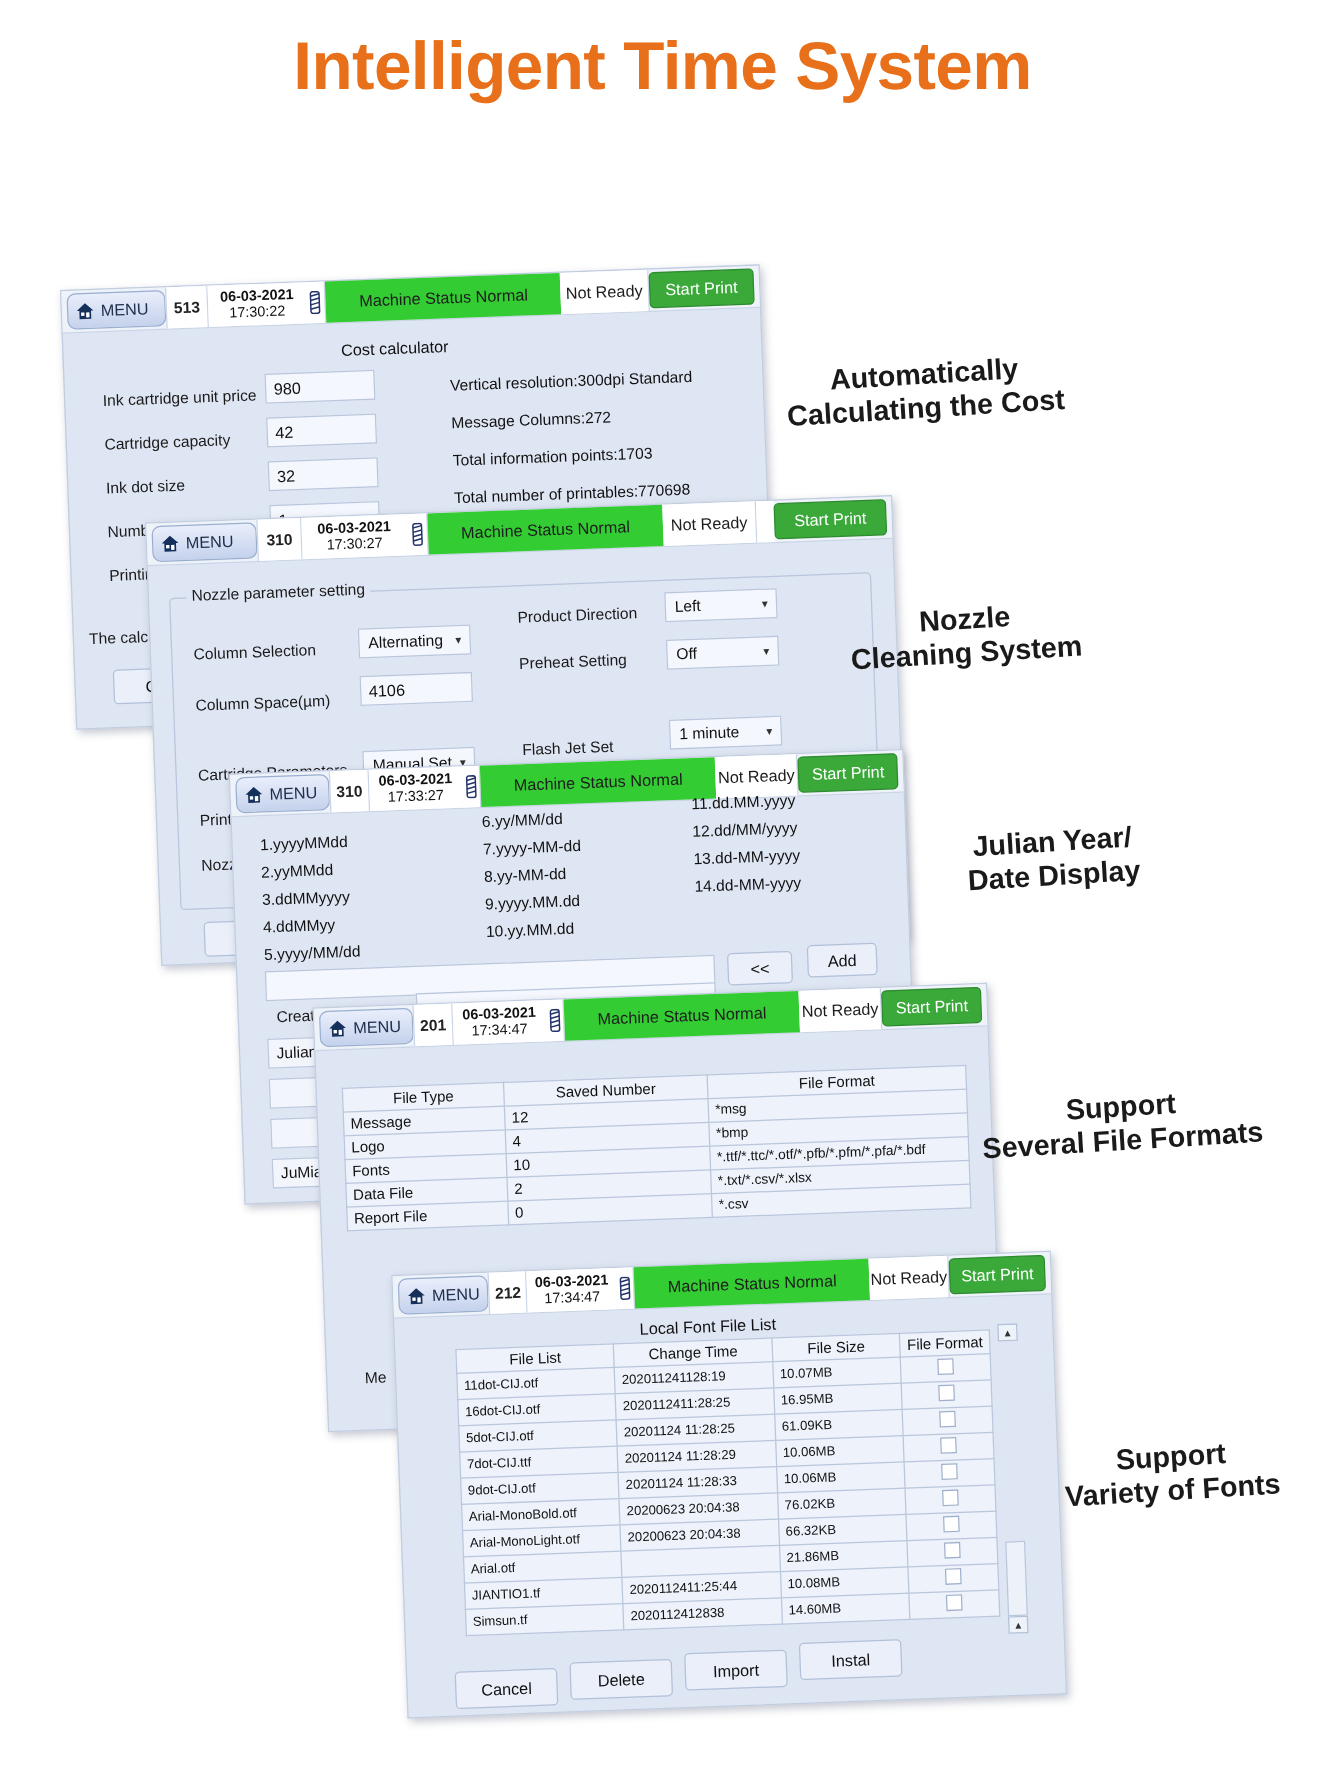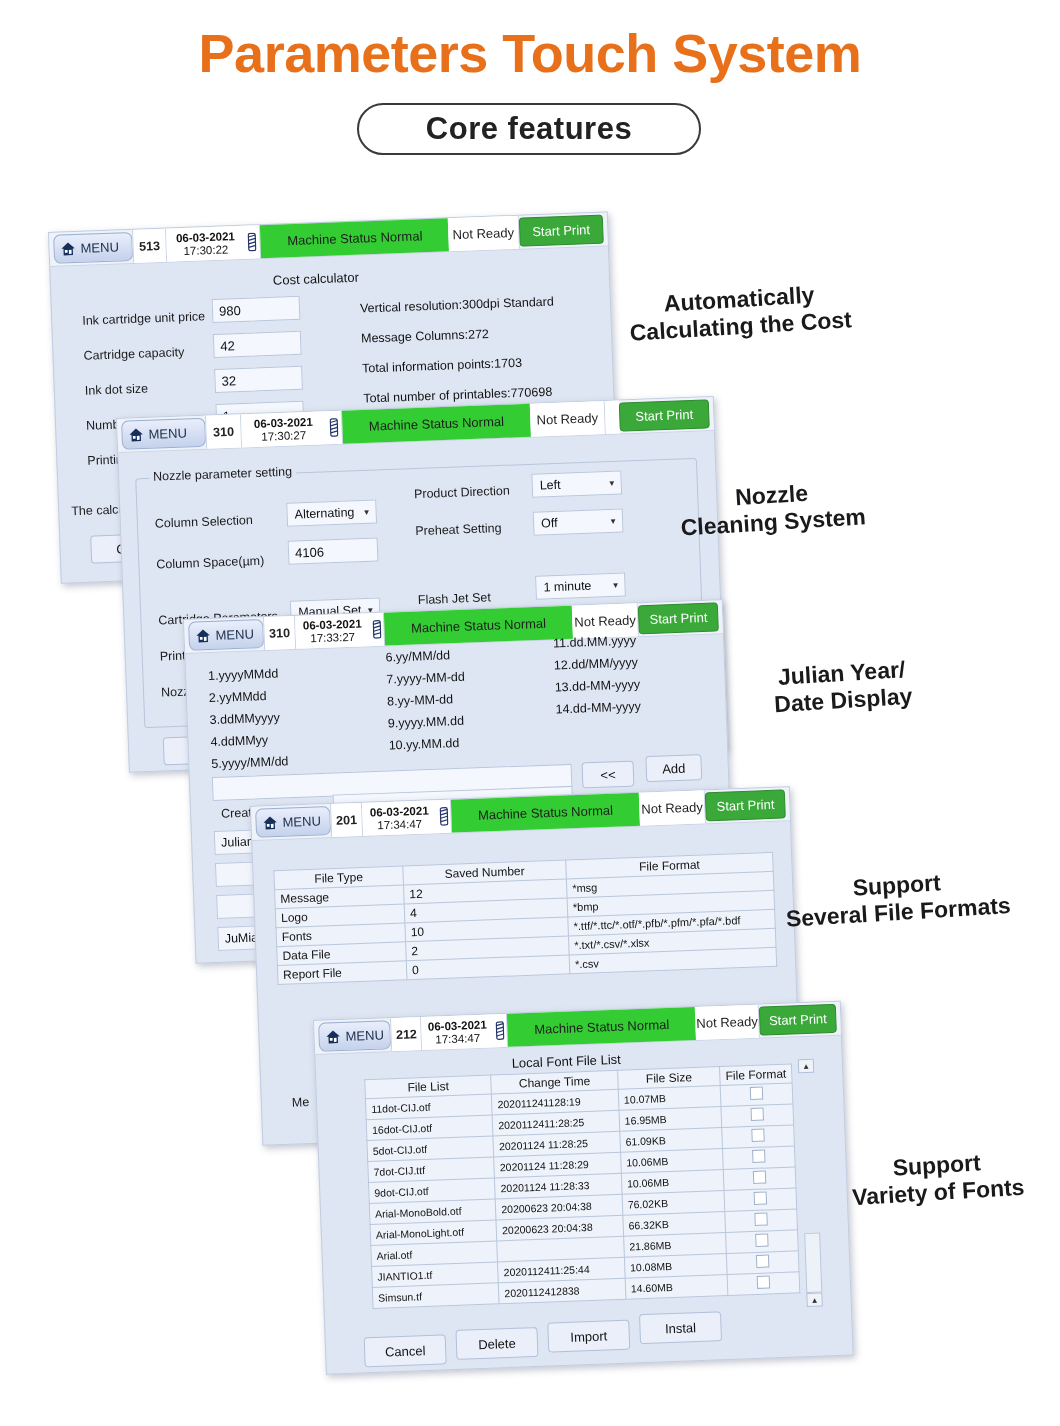--- a/index.html
+++ b/index.html
@@ -74,24 +74,21 @@
        display:flex;align-items:center;justify-content:center;font-size:8px;color:#333;}
 
   
   .callout{position:absolute;font-size:23px;font-weight:700;color:#1a1a1a;line-height:1.18;
        text-align:center;white-space:nowrap;}
 </style>
 </head>
 <body>
 
 <div id="header">
-  <div id="main-title">Parameters Touch System</div>
-  <div id="subtitle-box">
-    <span id="subtitle-text">Core features</span>
-  </div>
+  <div id="main-title">Intelligent Time System</div>
 </div>
 
 <div class="panel" id="panel1" style="left:48px;top:232px;width:560px;height:352px;transform:rotate(-2.1deg);transform-origin:0 0;">
   <div class="topbar">
     <div class="menu-btn">
       <svg class="home-icon" viewBox="0 0 24 24">
         <path d="M12 2 L22 11 L19 11 L19 21 L5 21 L5 11 L2 11 Z" fill="#16305c"></path>
         <rect x="7" y="13" width="4" height="4" fill="#fff"></rect>
           <rect x="13" y="13" width="4" height="6" fill="#fff"></rect>
       </svg>

